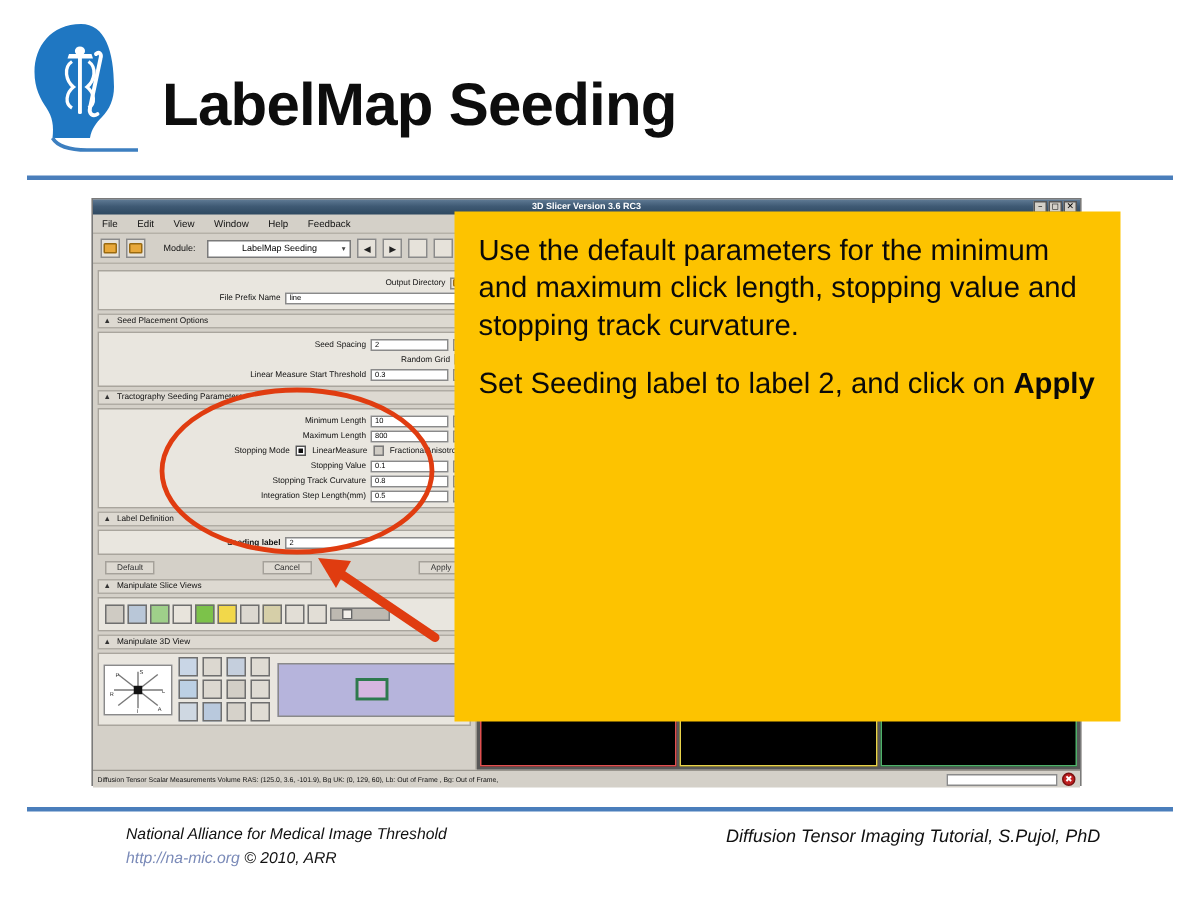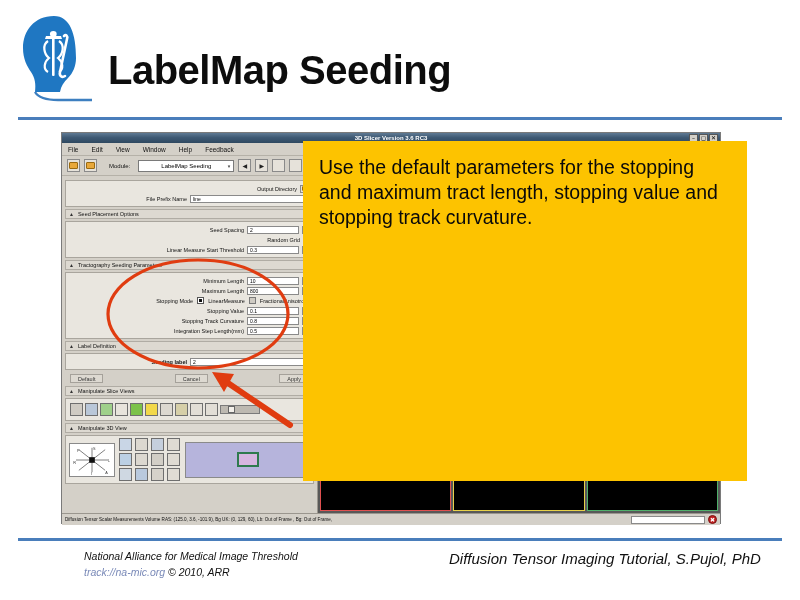--- a/index.html
+++ b/index.html
@@ -182,21 +182,21 @@
 
   
   #annot { position:absolute; left:0; top:0; width:800px; height:600px; z-index:45; pointer-events:none; }
 
   
   #footer-rule { position:absolute; left:18px; top:538px; width:764px; height:3px; background:#4a7ebb; }
   #footer-left { position:absolute; left:84px; top:550px; font-size:10.5px; font-style:italic; color:#111; }
   #footer-url { position:absolute; left:84px; top:566px; font-size:10.5px; font-style:italic; }
   #footer-url .url { color:#7a8ab8; }
   #footer-url .copy { color:#111; }
-  #footer-right { position:absolute; left:449px; top:550px; font-size:15px; font-style:italic; color:#111; }
+  #footer-right { position:absolute; left:484px; top:550px; font-size:12px; font-style:italic; color:#111; }
 </style>
 </head>
 <body>
 
 <div id="slide-header">
 
   <svg id="logo" viewBox="0 0 74 90">
     <path d="M36 2 C16 2 5 17 5 34 C5 45 9 52 13 58 C17 64 18 70 17 78 L42 78 C43 72 46 68 50 64 C55 59 58 52 58 44 C58 20 52 2 36 2 Z" fill="#1f77c2"></path>
     <path d="M46 22 C48 20 50 22 49 25 L42 58 C41 62 44 64 47 62" stroke="#ffffff" stroke-width="2.6" fill="none" stroke-linecap="round"></path>
     <g fill="#ffffff">
@@ -448,22 +448,23 @@
 
 <svg id="annot" viewBox="0 0 800 600">
   <ellipse cx="198" cy="314" rx="90" ry="54" fill="none" stroke="#e03c10" stroke-width="3.2"></ellipse>
   <g>
     <line x1="290" y1="425" x2="222" y2="379" stroke="#e03c10" stroke-width="6" stroke-linecap="round"></line>
     <polygon points="212,372 234,374 224,392" fill="#e03c10"></polygon>
   </g>
 </svg>
 
 <div id="callout">
-    <p><span>Use the default parameters for the stopping and maximum tract length, stopping value and stopping track curvature.</span></p>
+    <p><span>Use the default parameters for the minimum and maximum click length, stopping value and stopping track curvature.</span></p>
+    <p><span>Set Seeding label to label 2, and click on </span><b>Apply</b></p>
   </div>
 
 <div id="footer-rule"></div>
 <div id="footer-left">National Alliance for Medical Image Threshold</div>
 <div id="footer-url">
-  <span class="url">track://na-mic.org</span>
+  <span class="url">http://na-mic.org</span>
   <span class="copy">© 2010, ARR</span>
 </div>
 <div id="footer-right">Diffusion Tensor Imaging Tutorial, S.Pujol, PhD</div>
 
 </body></html>

